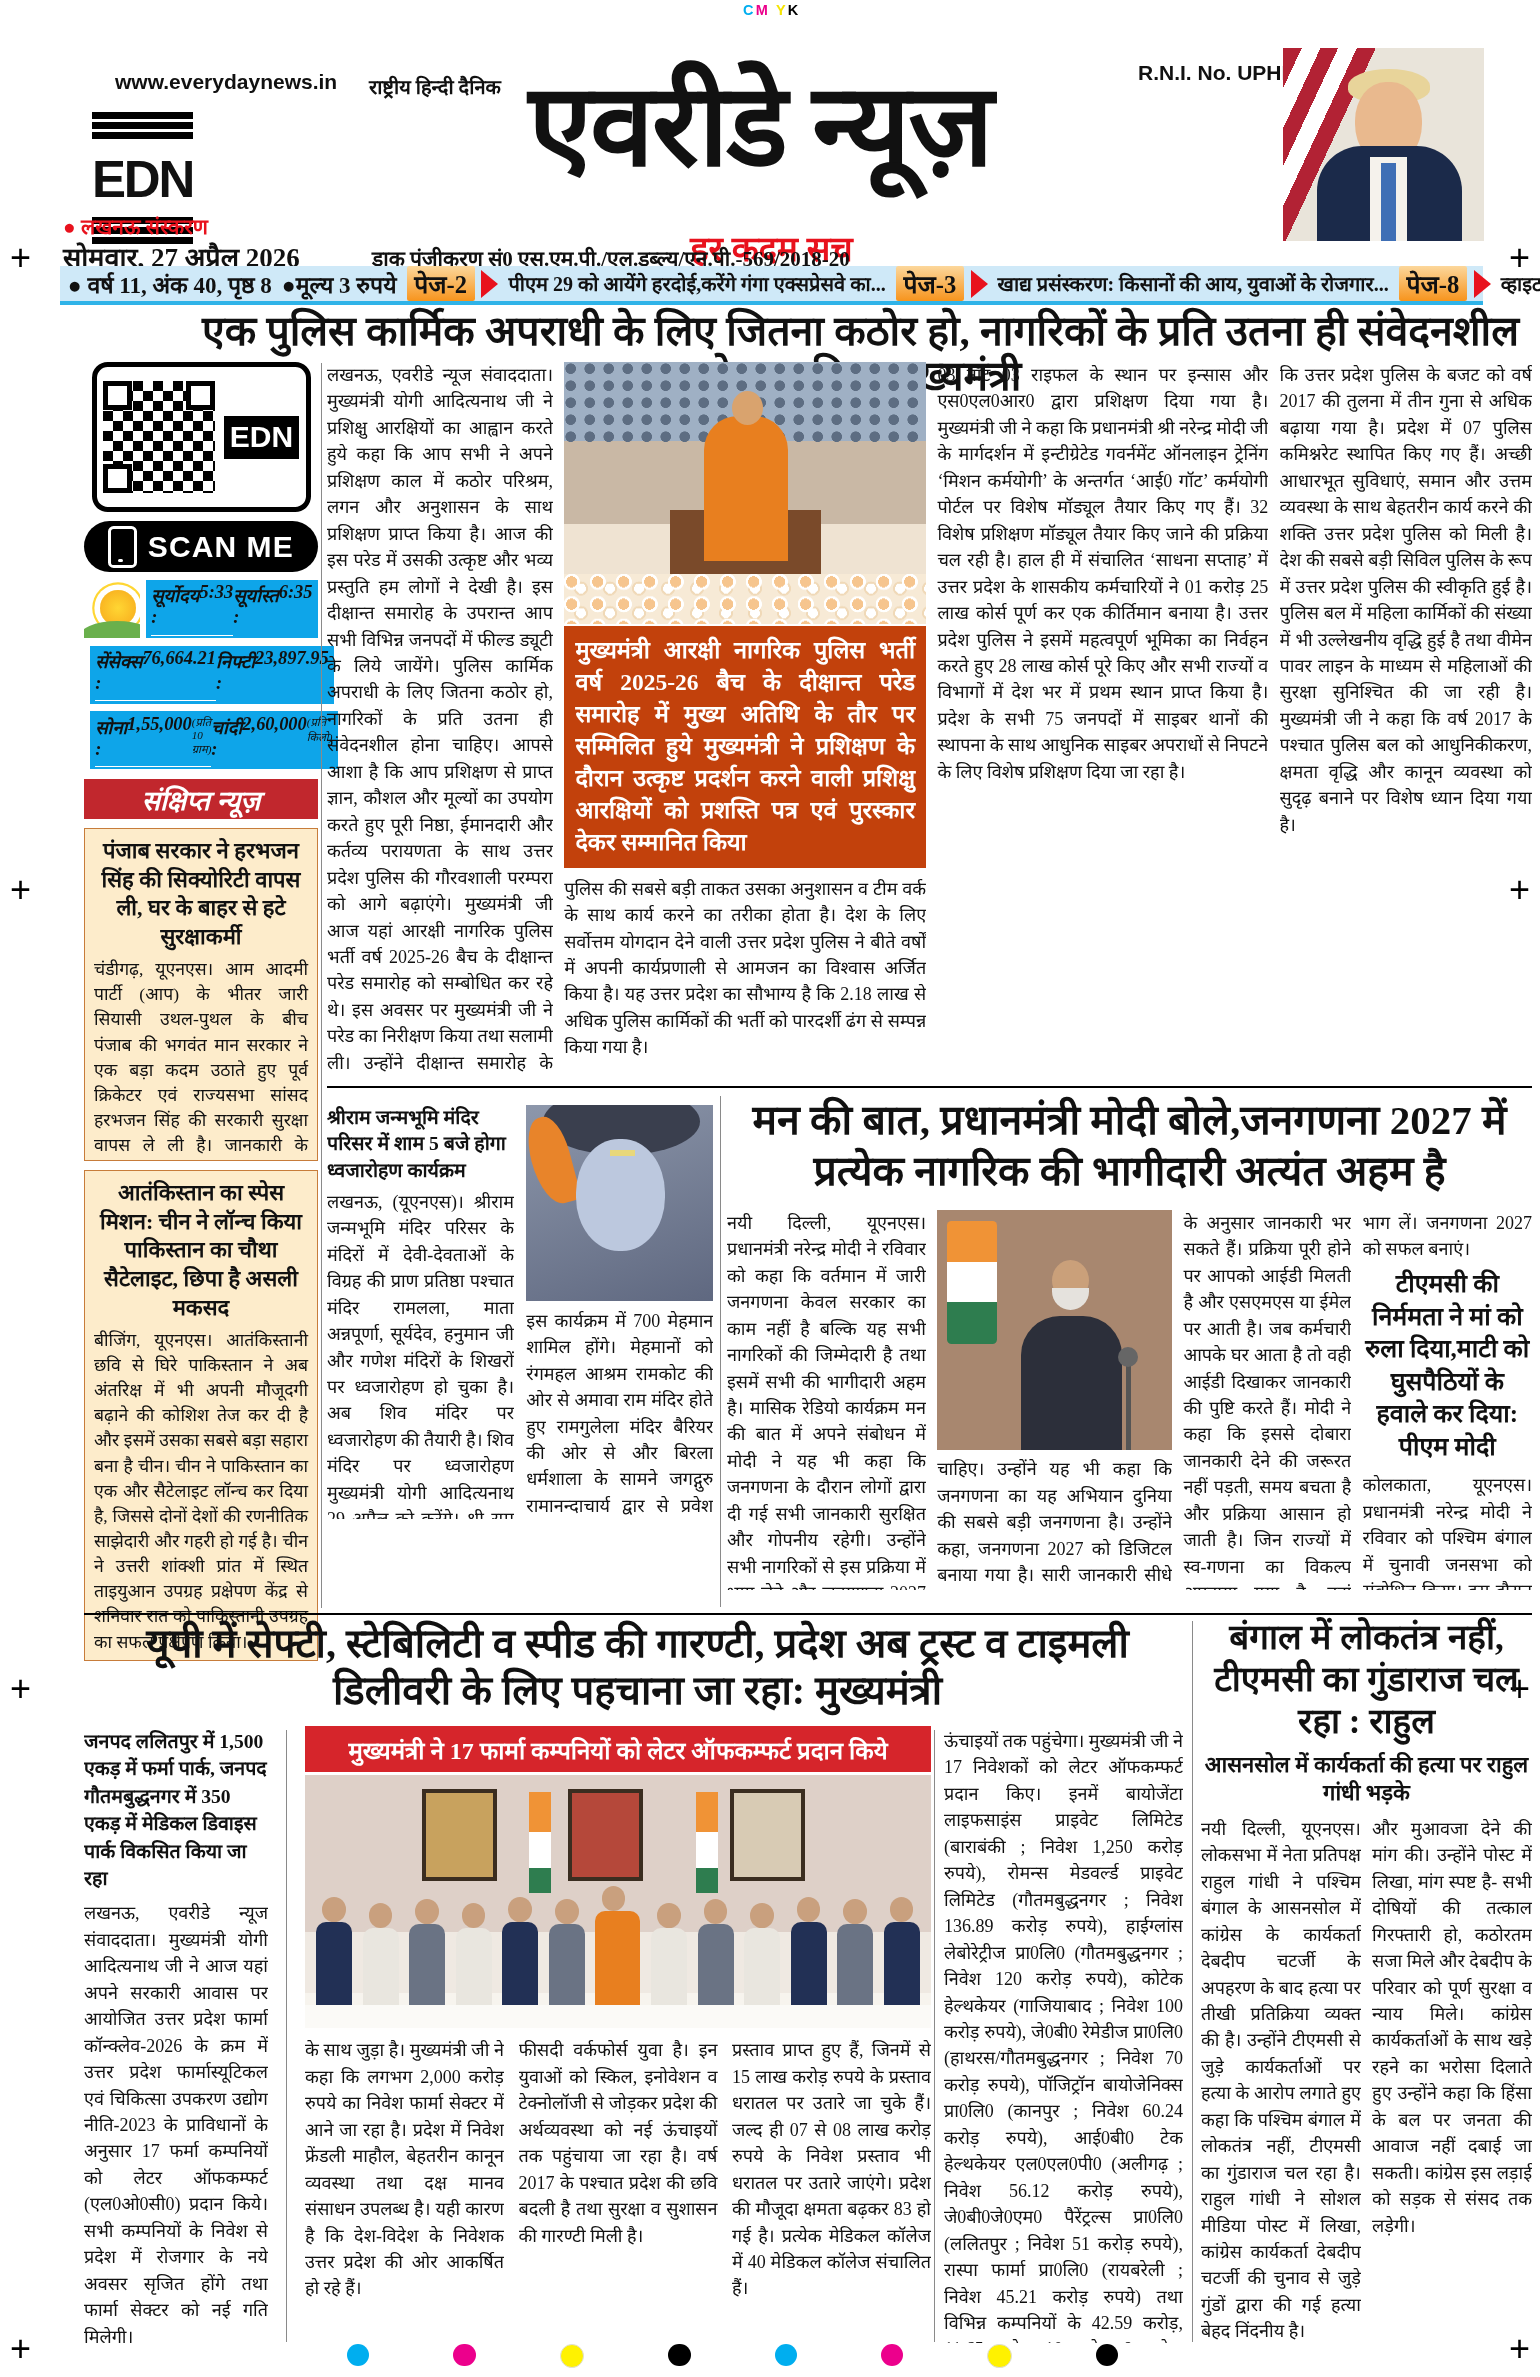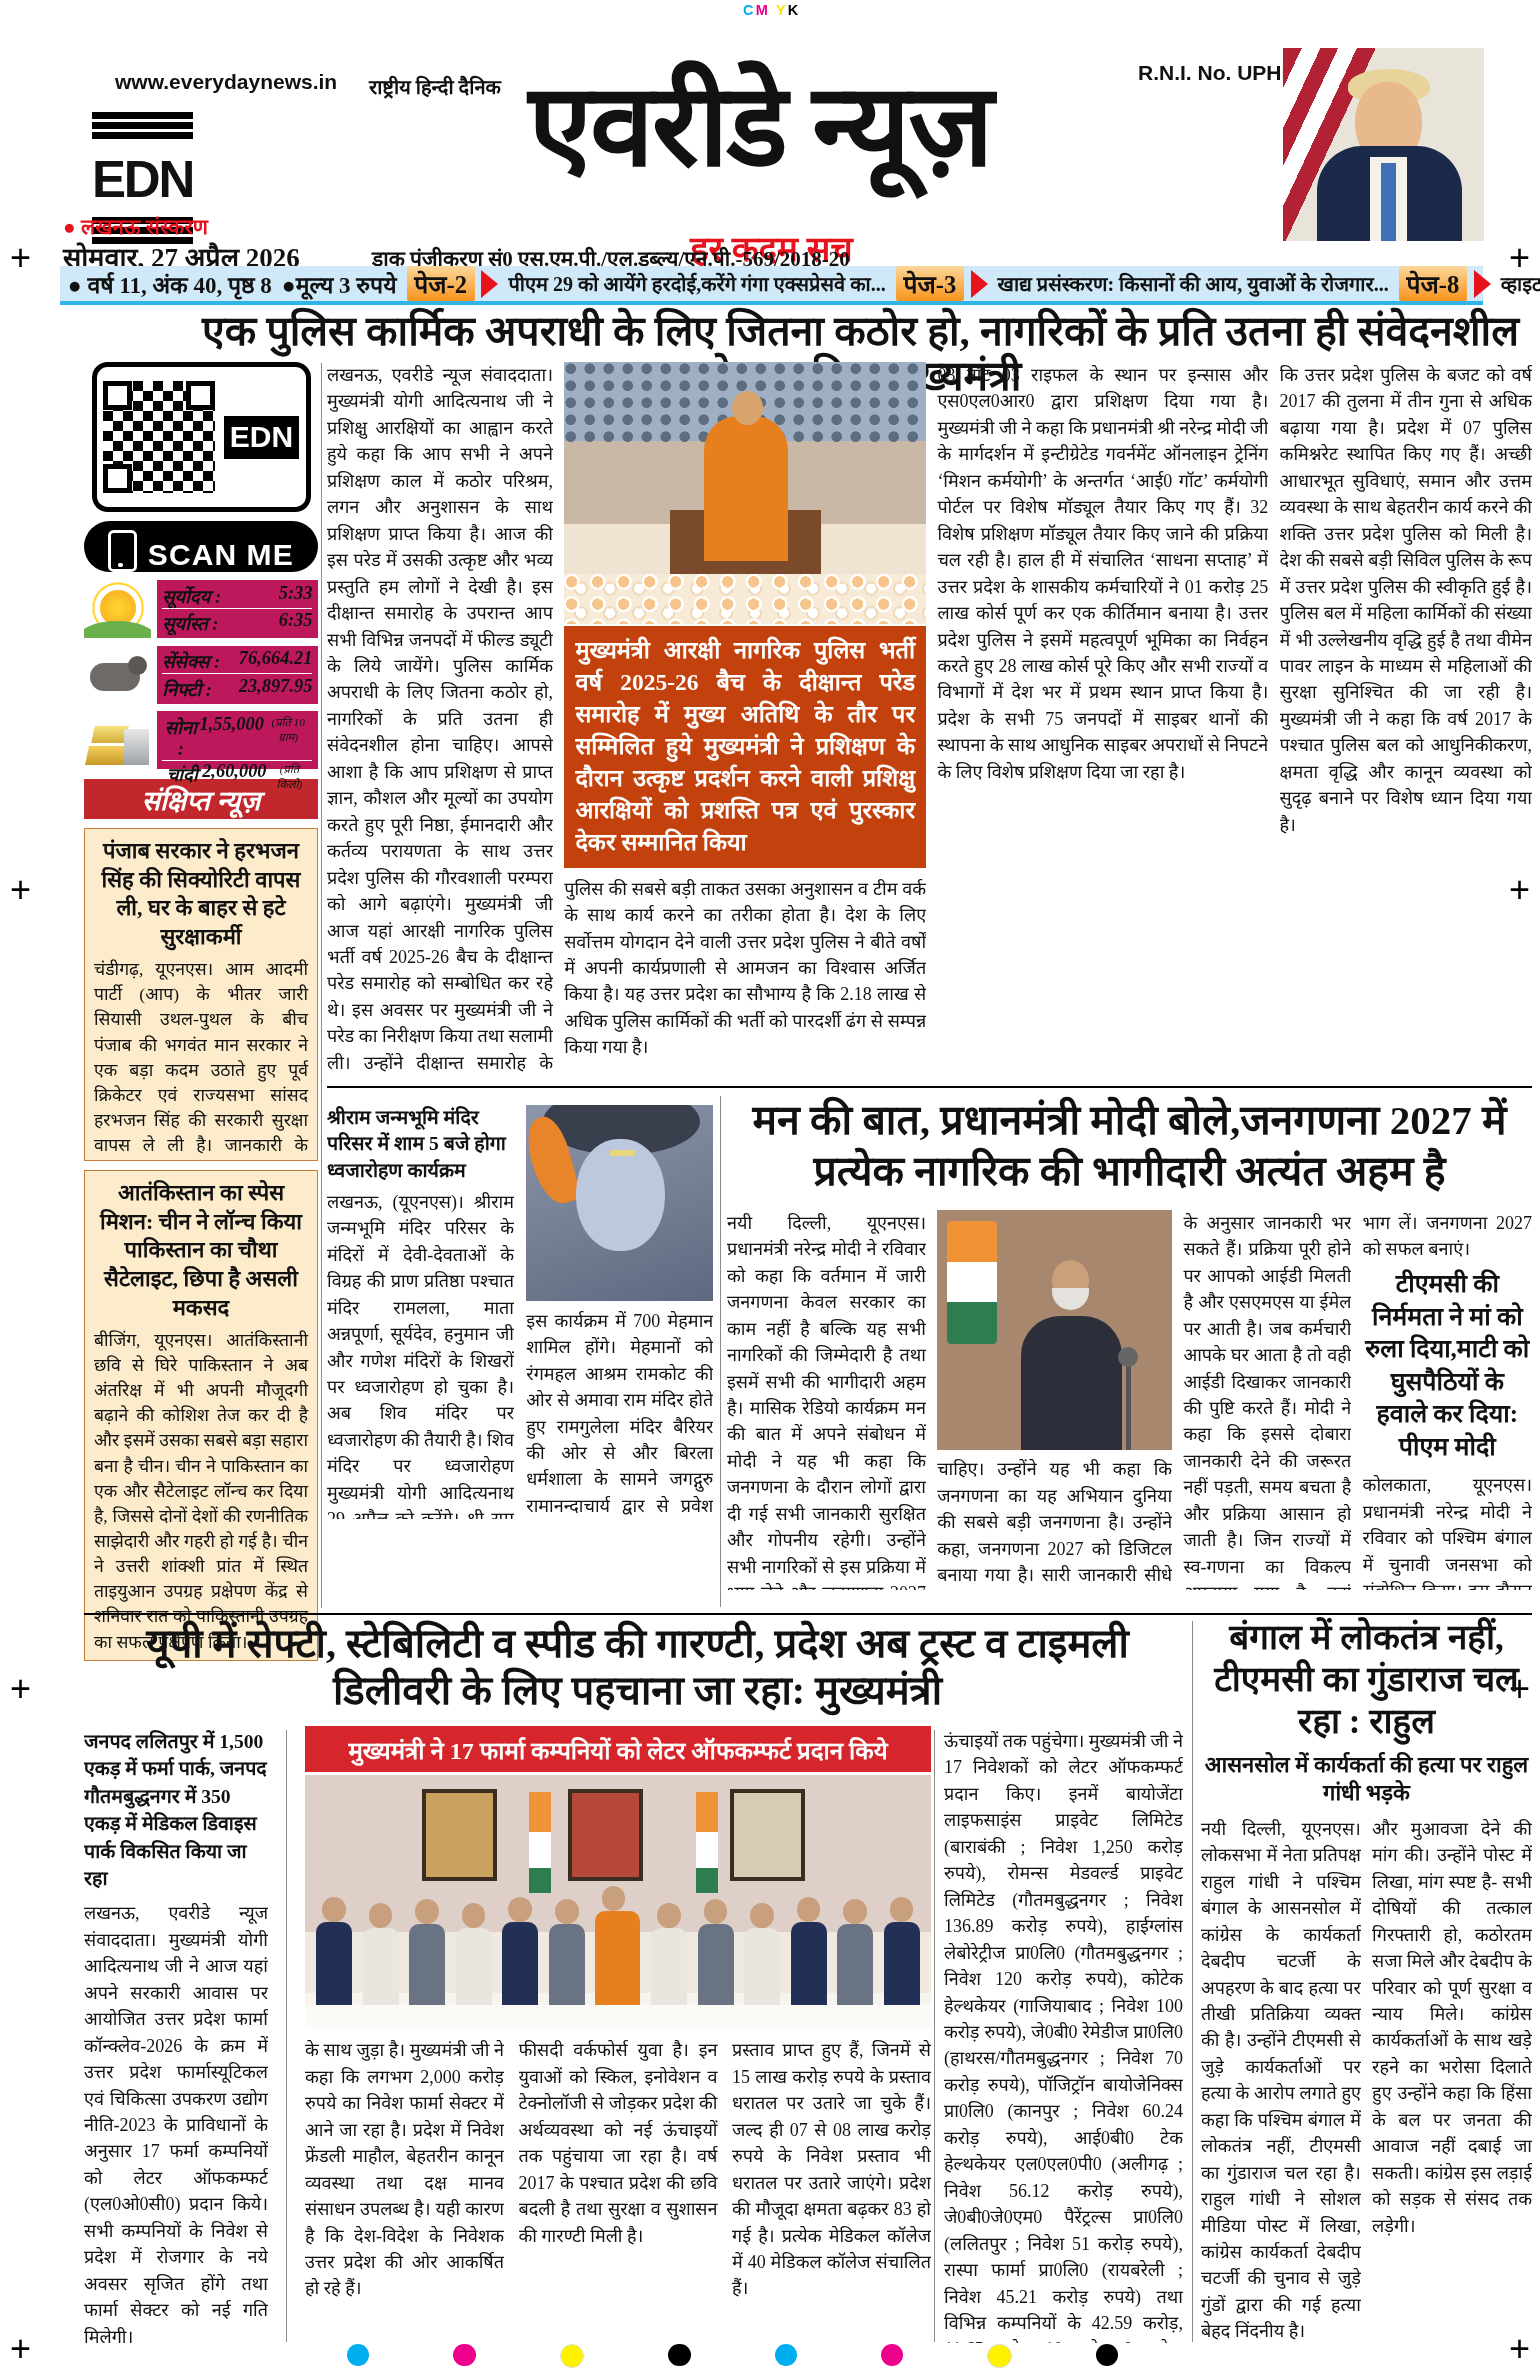--- a/index.html
+++ b/index.html
@@ -46,27 +46,27 @@
   
   .lead-headline{left:184px;top:309px;width:1353px;font-size:41px;font-weight:bold;text-align:center;line-height:1.1;}
 
   
   .rail{left:84px;top:362px;width:234px;}
   .qr-frame{margin:0 auto;width:219px;height:150px;border:5.6px solid #000;border-radius:15.7px;display:flex;align-items:center;justify-content:center;gap:9px;padding:5.6px;box-sizing:border-box;}
   .qr{width:112px;height:112px;background:conic-gradient(#000 90deg,#fff 90deg 180deg,#000 180deg 270deg,#fff 270deg);background-size:20px 20px;position:relative;}
   .qr i{position:absolute;width:29px;height:29px;border:5.6px solid #000;background:#fff;box-sizing:border-box;}
   .qr i.tl{top:0;left:0}.qr i.tr{top:0;right:0}.qr i.bl{bottom:0;left:0}
   .qr-edn{font:bold 30px "Liberation Sans",sans-serif;background:#000;color:#fff;padding:4.5px 5.6px;}
-  .scanme{margin-top:9px;width:234px;height:51px;background:#000;border-radius:26px;color:#fff;display:flex;align-items:flex-end;justify-content:center;gap:11.2px;box-sizing:border-box;}
+  .scanme{margin-top:9px;width:234px;height:51px;background:#000;border-radius:26px;color:#fff;display:flex;align-items:center;justify-content:center;gap:11.2px;box-sizing:border-box;}
   .scan-label{font:bold 30px "Liberation Sans",sans-serif;letter-spacing:1.1px;}
   .phone-icon{width:22.4px;height:36px;border:3.4px solid #fff;border-radius:5.6px;position:relative;}
   .phone-icon::after{content:"";position:absolute;bottom:2.2px;left:6.7px;width:5.6px;height:3.4px;background:#fff;border-radius:1.7px;}
   .inforow{margin-top:7.8px;display:flex;gap:5.6px;align-items:stretch;height:58px;}
   .icon-box{width:67px;position:relative;overflow:hidden;}
-  .val-box{flex:1;background:#be185d;display:flex;flex-direction:column;justify-content:space-around;padding:2.2px 5.6px;font-size:18.4px;font-weight:bold;font-style:italic;text-align:center;}
+  .val-box{flex:1;background:#0ea5e9;display:flex;flex-direction:row;justify-content:space-around;padding:2.2px 5.6px;font-size:18.4px;font-weight:bold;font-style:italic;}
   .val-box .row{display:flex;justify-content:space-between;border-bottom:1.1px solid #fff;}
   .unit{font-size:11.2px;font-weight:normal;}
   .sun-ic{background:#fff;}
   .sun-core{position:absolute;top:10px;left:15.7px;width:36px;height:36px;border-radius:50%;background:radial-gradient(#ffd633,#f7a81b);box-shadow:0 0 0 5.6px #fff,0 0 0 7.8px #ffd633;}
   .hill{position:absolute;bottom:-17px;left:-5.6px;width:78px;height:34px;border-radius:50%;background:#6ab04c;}
   .bull-ic{background:#fff;}
   .bull-body{position:absolute;top:17px;left:5.6px;width:50px;height:28px;border-radius:17px;background:#6f6a66;}
   .bull-head{position:absolute;top:10px;left:44px;width:19px;height:19px;border-radius:50%;background:#5c5753;}
   .gold-ic{background:#fff;}
   .bar1{position:absolute;bottom:4.5px;left:3.4px;width:39px;height:19px;background:linear-gradient(#f3d05a,#c9992a);transform:skewX(-12deg);}

